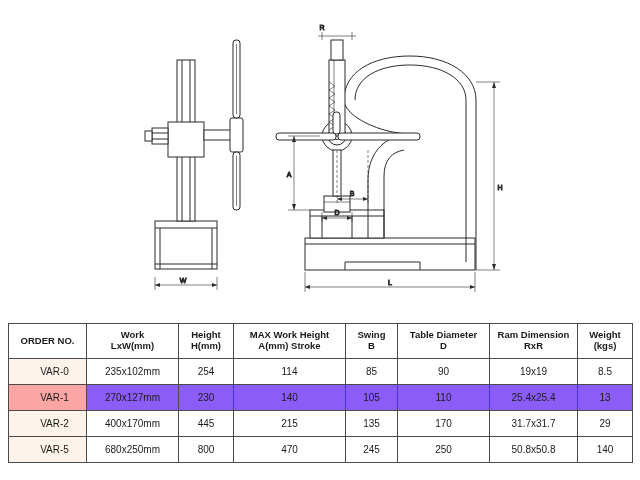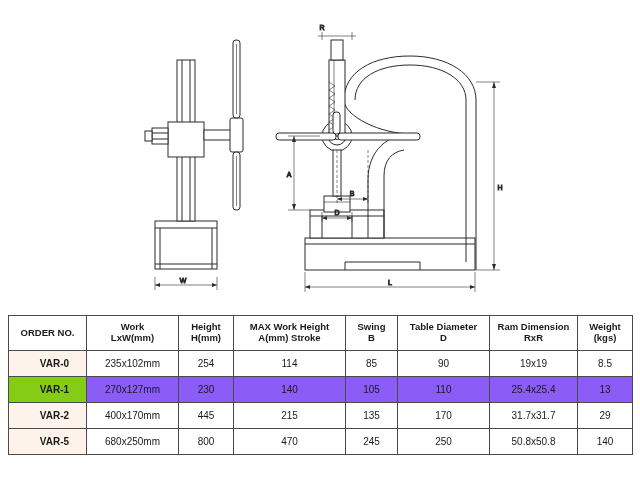--- a/index.html
+++ b/index.html
@@ -26,46 +26,47 @@
     position: absolute;
     left: 8px;
     top: 315px;
     width: 624px;
   }
   table.spec {
     border-collapse: collapse;
     width: 624px;
     table-layout: fixed;
     font-size: 9.5px;
+    margin-top: 8px;
   }
   table.spec th, table.spec td {
     border: 1px solid #4a4a4a;
     text-align: center;
     vertical-align: middle;
     padding: 2px 1px;
     line-height: 1.15;
   }
   table.spec thead th {
     background: #ffffff;
     font-weight: bold;
     font-size: 9.5px;
     height: 30px;
   }
   table.spec tbody td {
     height: 21px;
     font-size: 10px;
   }
   table.spec tbody td.model {
-    font-weight: bold;
+    font-weight: normal;
     padding-left: 15px;
   }
   .row-a td { background: #ffffff; }
   .row-b td { background: #8b5cf6; }
   .row-a td.model { background: #fdf3ea; }
-  .row-b td.model { background: #84cc16; }
+  .row-b td.model { background: #fca5a5; }
   .dim-label {
     font-size: 7px;
     fill: #000;
     font-family: "Liberation Sans", sans-serif;
   }
 </style>
 </head>
 <body>
 
 <div id="drawing-area">

